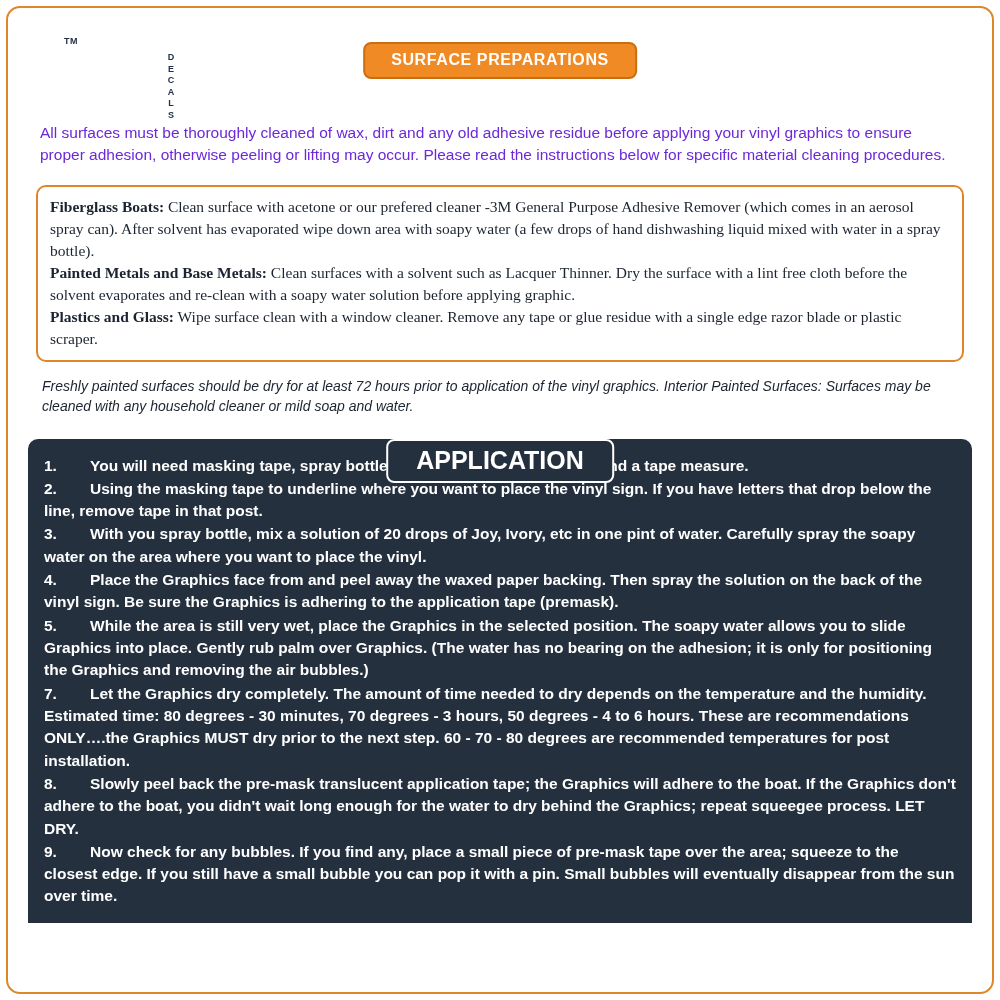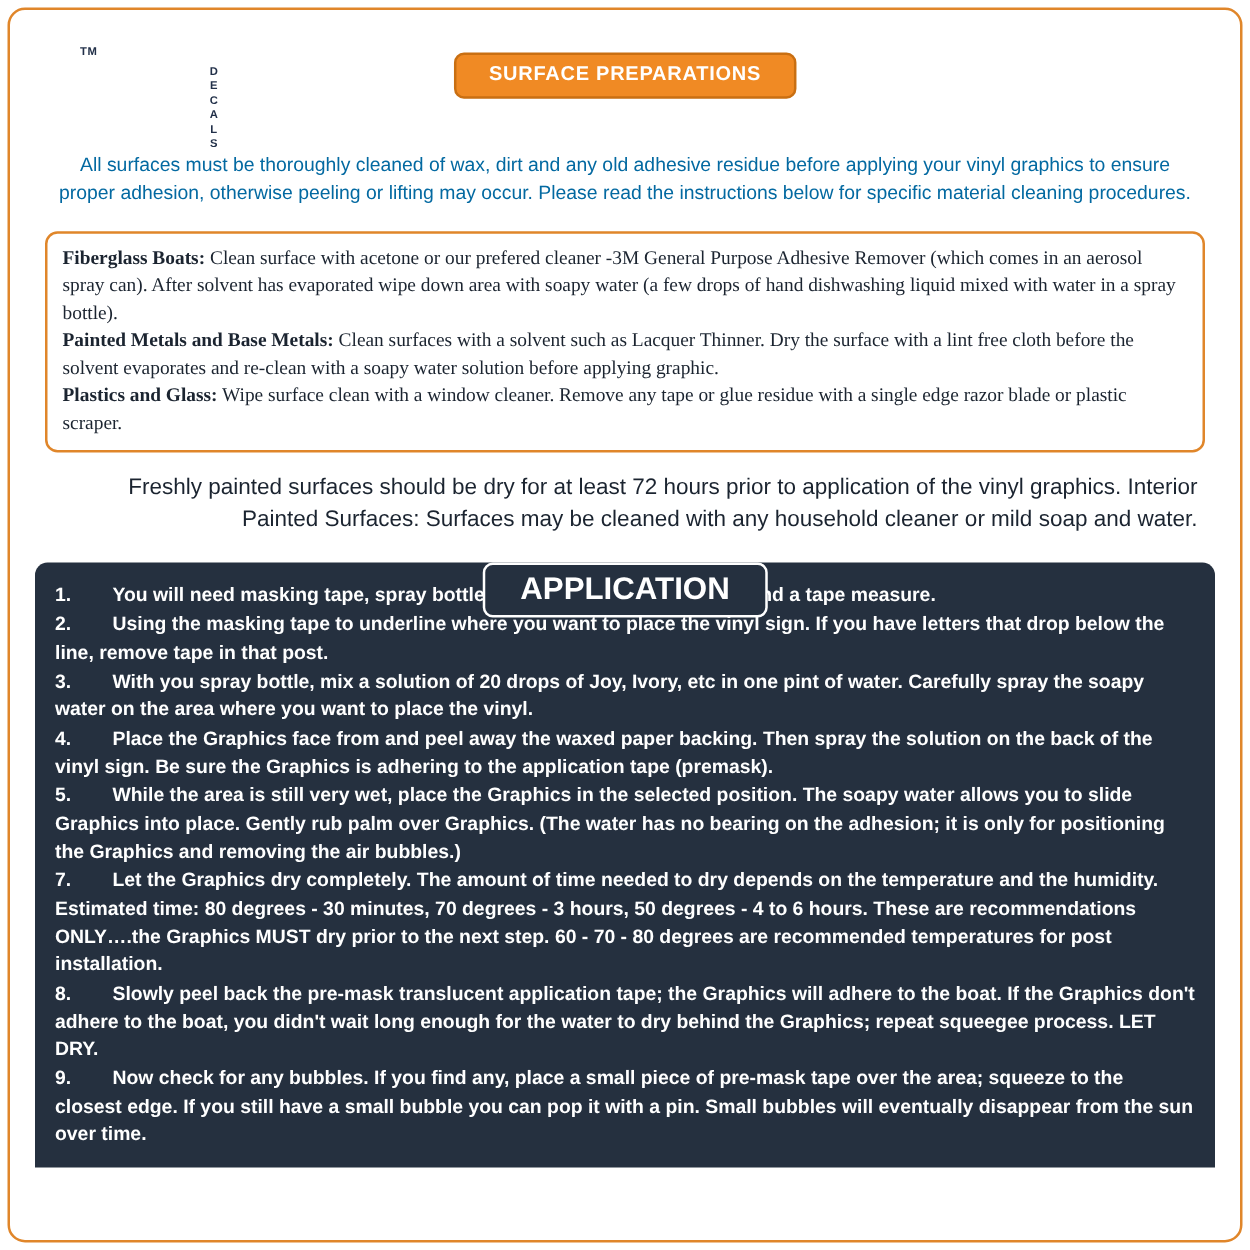--- a/index.html
+++ b/index.html
@@ -89,22 +89,22 @@
     letter-spacing: 0.6px;
     padding: 7px 26px 8px 26px;
     white-space: nowrap;
   }
 
   
   .intro {
     margin: 0 24px 0 24px;
     font-size: 15.5px;
     line-height: 1.45;
-    color: #0369a1;
-    text-align: center;
+    color: #6d28d9;
+    text-align: left;
   }
 
   
   .materials-box {
     margin: 18px 20px 0 20px;
     border: 2px solid #e0862a;
     border-radius: 10px;
     padding: 9px 12px 10px 12px;
     font-size: 15.5px;
     line-height: 1.42;
@@ -113,23 +113,24 @@
     margin: 0;
     font-family: Liberation Serif, serif;
   }
   .materials-box b {
     font-weight: bold;
   }
 
   
   .note {
     margin: 14px 26px 0 26px;
-    font-size: 18px;
+    font-style: italic;
+    font-size: 14px;
     line-height: 1.45;
-    text-align: right;
+    text-align: left;
   }
   .note.second { margin-top: 20px; }
 
   
   .app-wrap {
     position: relative;
     margin-top: 16px;
   }
   .app-pill {
     position: absolute;

